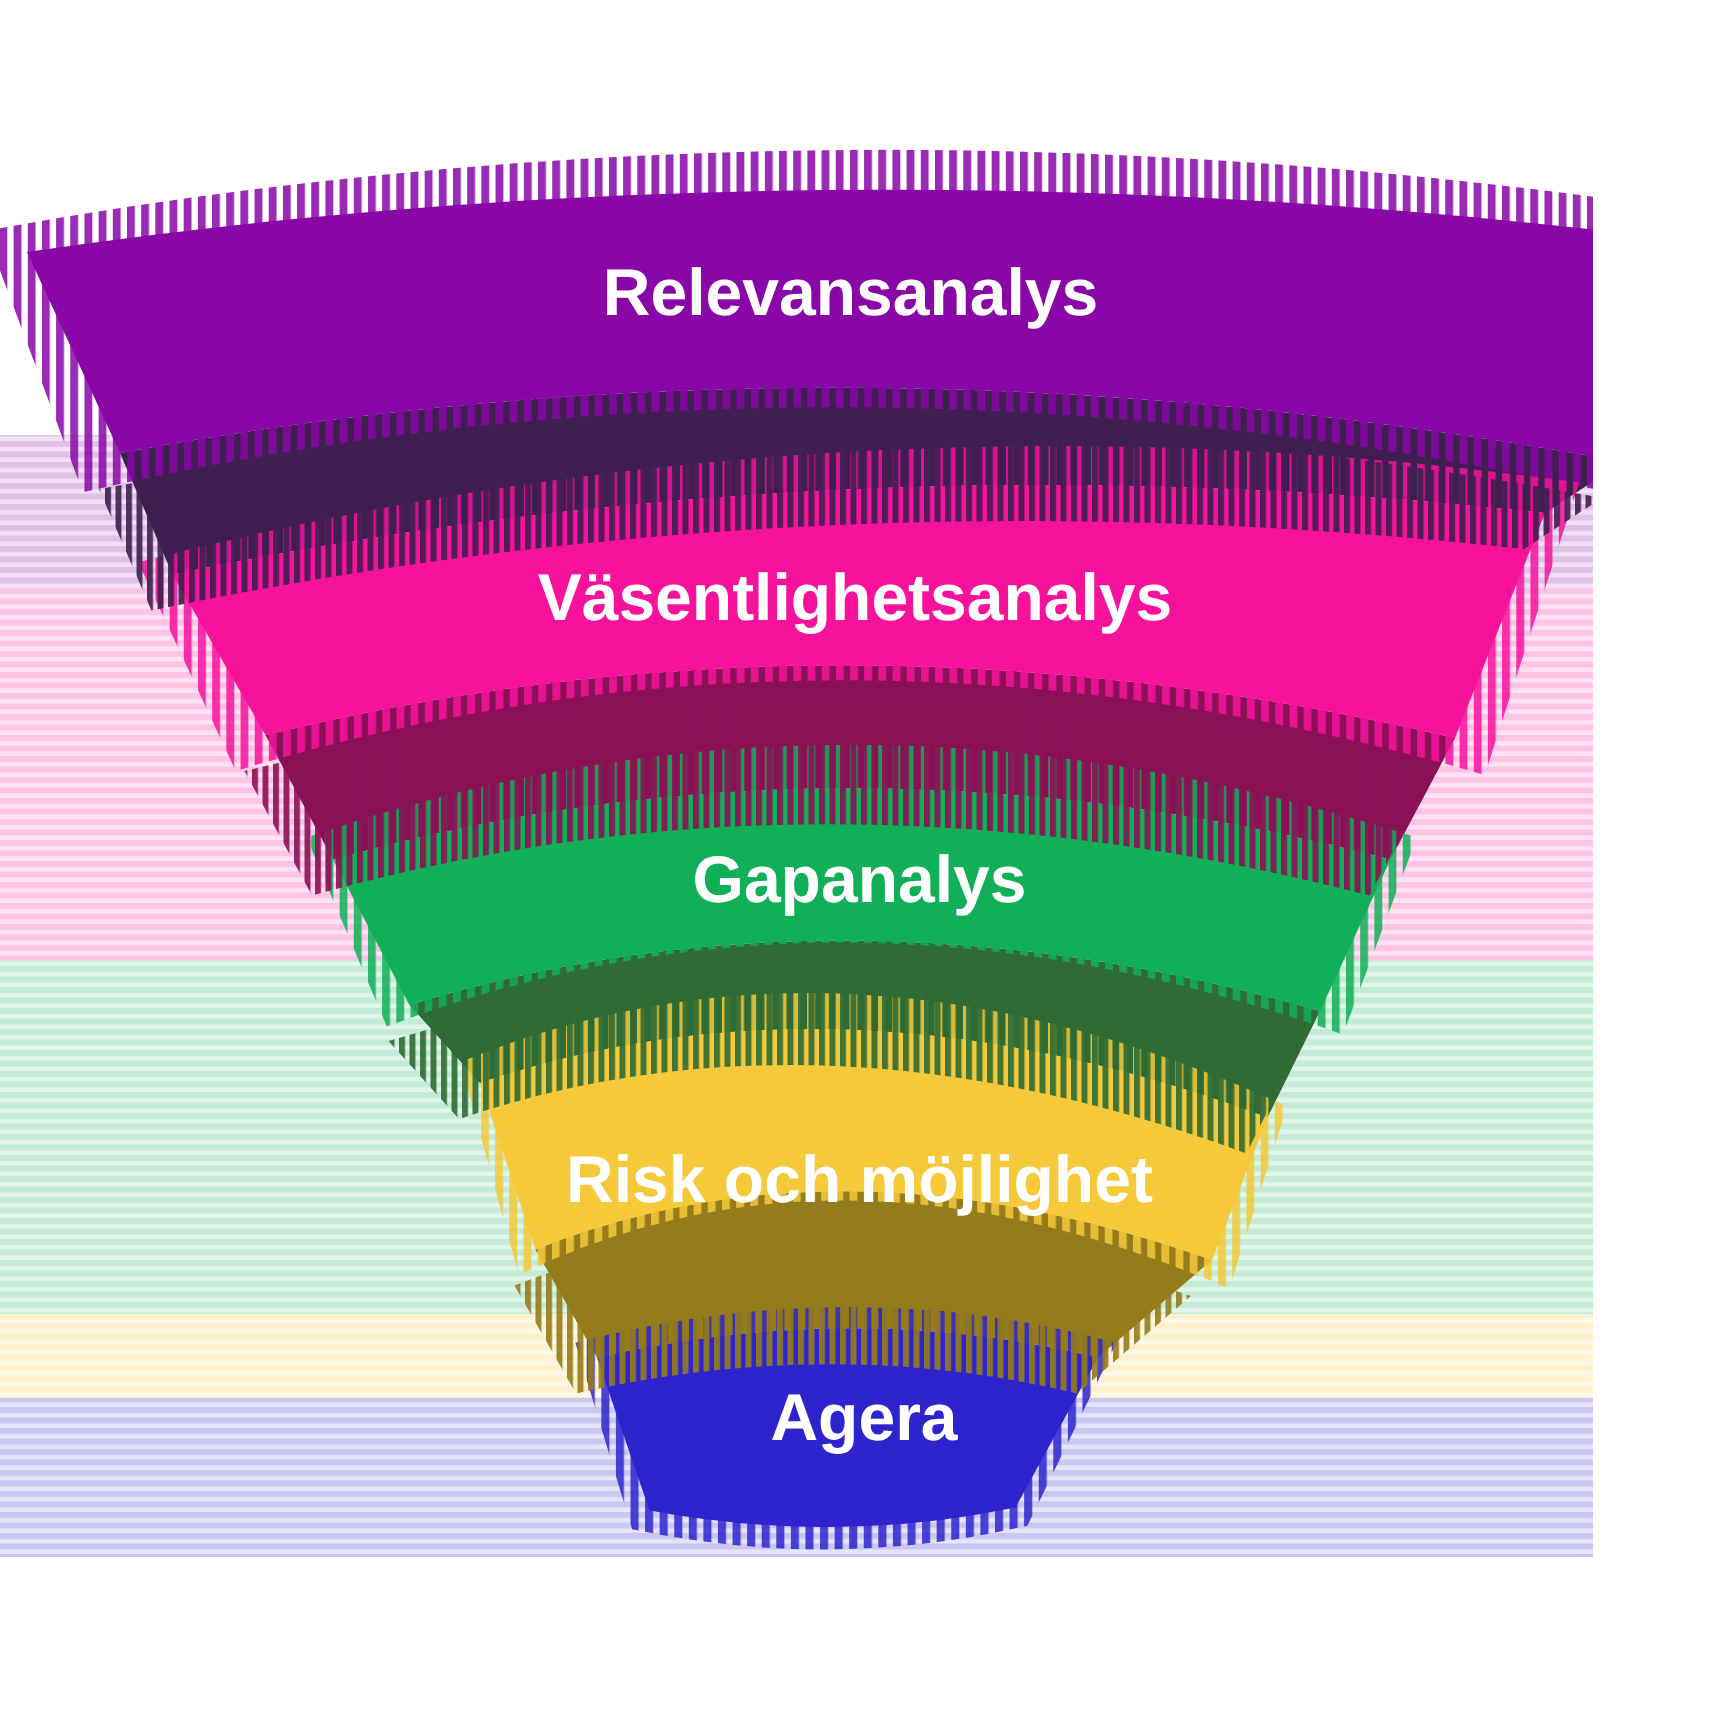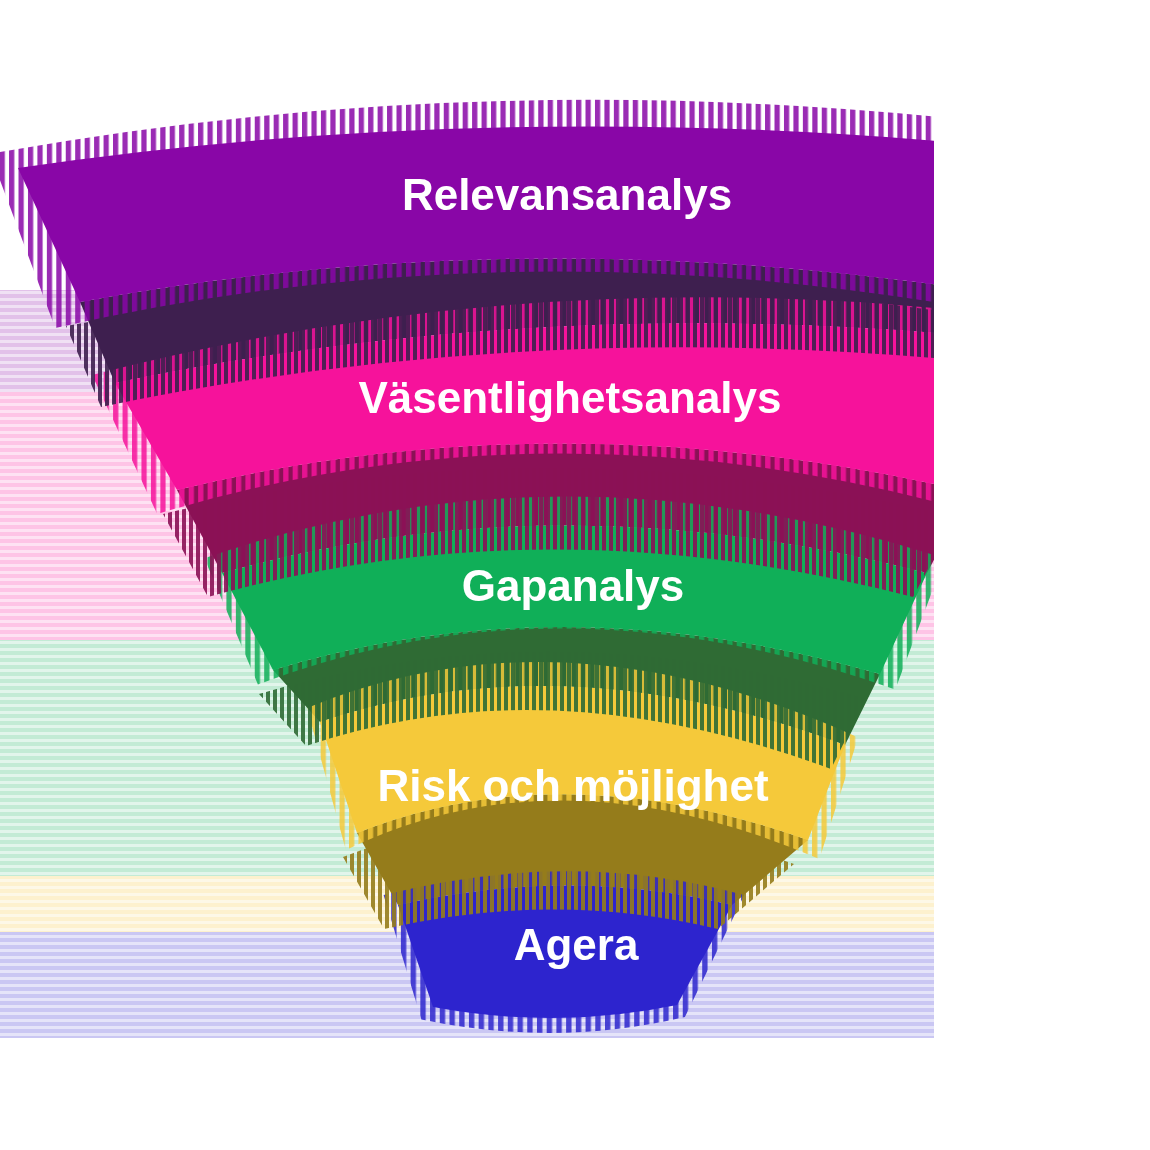--- a/index.html
+++ b/index.html
@@ -1,18 +1,18 @@
 <!DOCTYPE html>
 <html><head>
 <meta charset="utf-8">
 <style>
   html, body { margin: 0; padding: 0; background: #ffffff; }
   .canvas {
     position: relative;
-    width: 934px;
+    width: 1062px;
     height: 1150px;
     background: #ffffff;
     overflow: hidden;
     font-family: "Liberation Sans", sans-serif;
   }
   svg { display: block; }
   text.level-label {
     font-family: "Liberation Sans", "DejaVu Sans", sans-serif;
     font-weight: bold;
     font-size: 44px;

